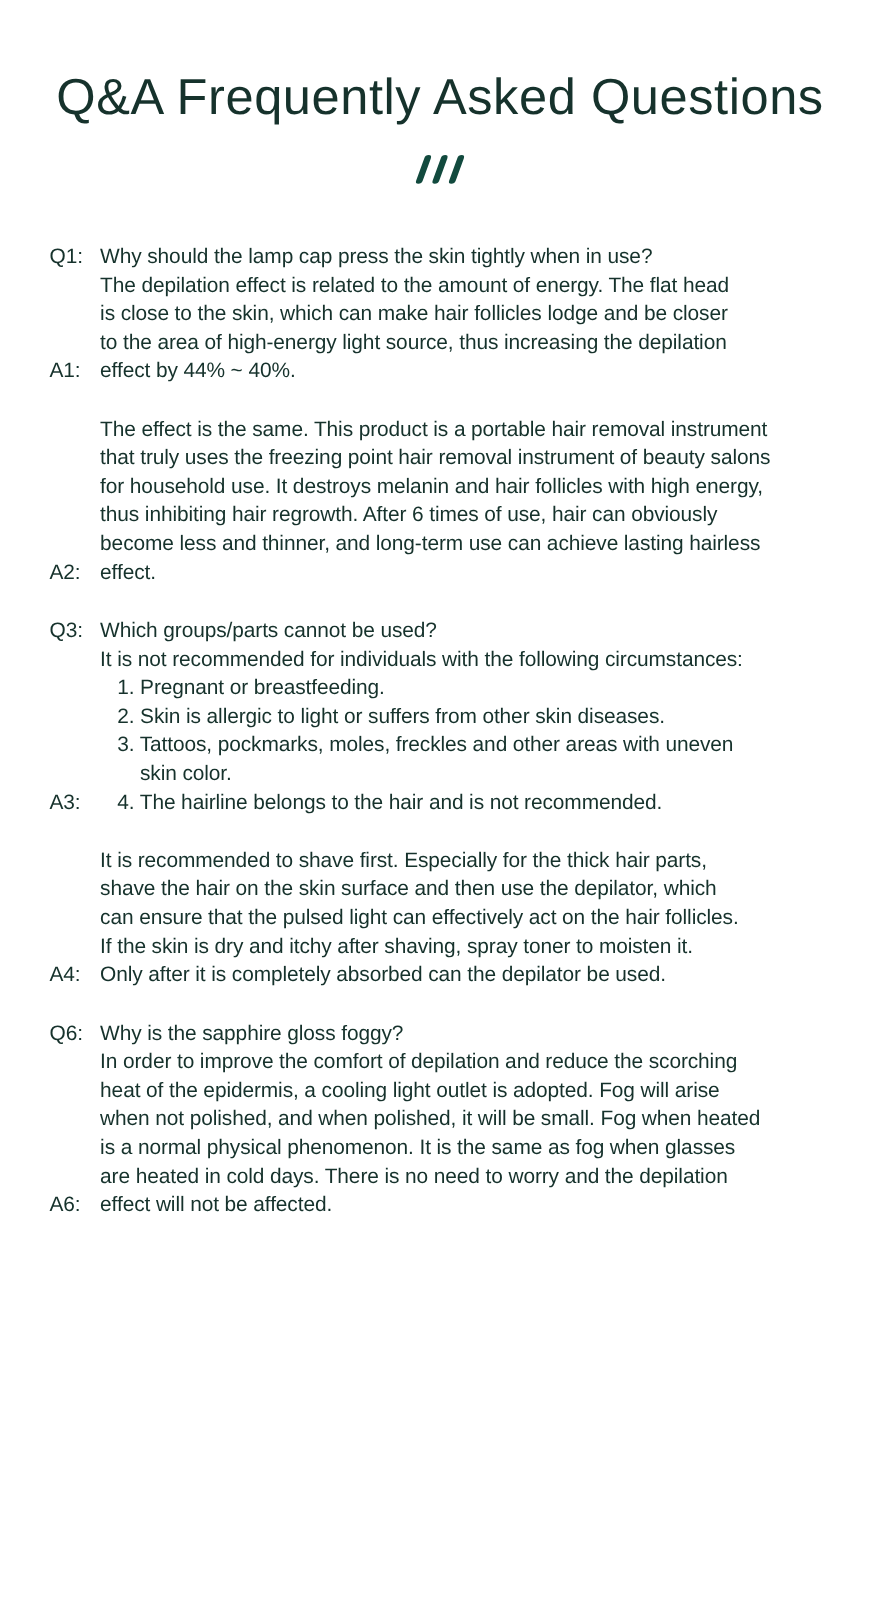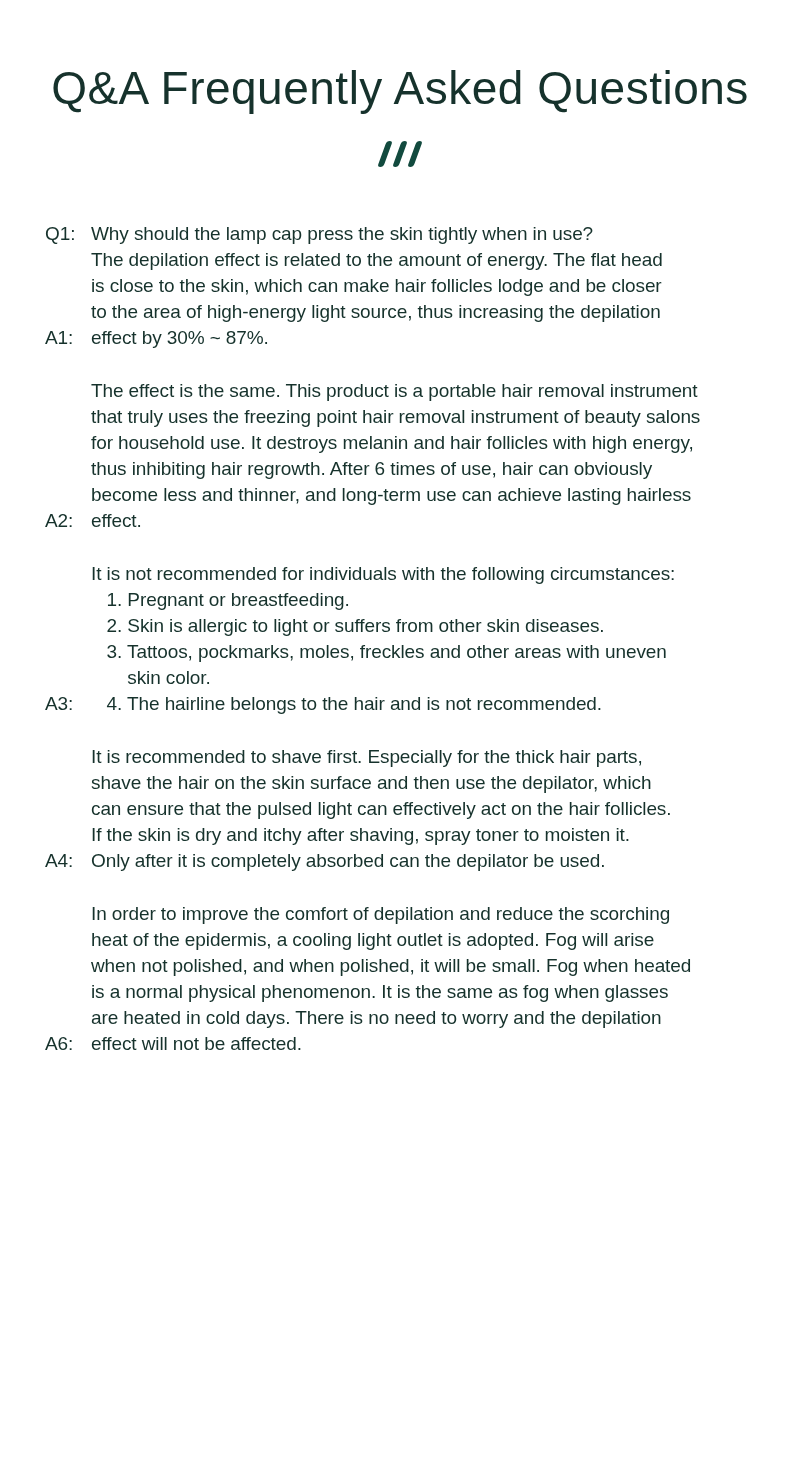--- a/index.html
+++ b/index.html
@@ -69,37 +69,41 @@
     <section class="qa-block">
       <div class="qa-row">
         <span class="qa-label">Q1:</span>
         <span class="qa-text">Why should the lamp cap press the skin tightly when in use?</span>
       </div>
       <div class="qa-row">
         <span class="qa-label">A1:</span>
         <span class="qa-text">The depilation effect is related to the amount of energy. The flat head
 is close to the skin, which can make hair follicles lodge and be closer
 to the area of high-energy light source, thus increasing the depilation
-effect by 30% ~ 87%.</span>
+effect by 44% ~ 40%.</span>
       </div>
     </section>
 
     <section class="qa-block">
       <div class="qa-row">
         <span class="qa-label">A2:</span>
         <span class="qa-text">The effect is the same. This product is a portable hair removal instrument
 that truly uses the freezing point hair removal instrument of beauty salons
 for household use. It destroys melanin and hair follicles with high energy,
 thus inhibiting hair regrowth. After 6 times of use, hair can obviously
 become less and thinner, and long-term use can achieve lasting hairless
 effect.</span>
       </div>
     </section>
 
     <section class="qa-block">
+      <div class="qa-row">
+        <span class="qa-label">Q3:</span>
+        <span class="qa-text">Which groups/parts cannot be used?</span>
+      </div>
       <div class="qa-row">
         <span class="qa-label">A3:</span>
         <span class="qa-text">It is not recommended for individuals with the following circumstances:
    1. Pregnant or breastfeeding.
    2. Skin is allergic to light or suffers from other skin diseases.
    3. Tattoos, pockmarks, moles, freckles and other areas with uneven
        skin color.
    4. The hairline belongs to the hair and is not recommended.</span>
       </div>
     </section>
@@ -113,20 +117,24 @@
 If the skin is dry and itchy after shaving, spray toner to moisten it.
 Only after it is completely absorbed can the depilator be used.</span>
       </div>
     </section>
 
     <section class="qa-block">
     </section>
 
     <section class="qa-block">
       <div class="qa-row">
+        <span class="qa-label">Q6:</span>
+        <span class="qa-text">Why is the sapphire gloss foggy?</span>
+      </div>
+      <div class="qa-row">
         <span class="qa-label">A6:</span>
         <span class="qa-text">In order to improve the comfort of depilation and reduce the scorching
 heat of the epidermis, a cooling light outlet is adopted. Fog will arise
 when not polished, and when polished, it will be small. Fog when heated
 is a normal physical phenomenon. It is the same as fog when glasses
 are heated in cold days. There is no need to worry and the depilation
 effect will not be affected.</span>
       </div>
     </section>
 

